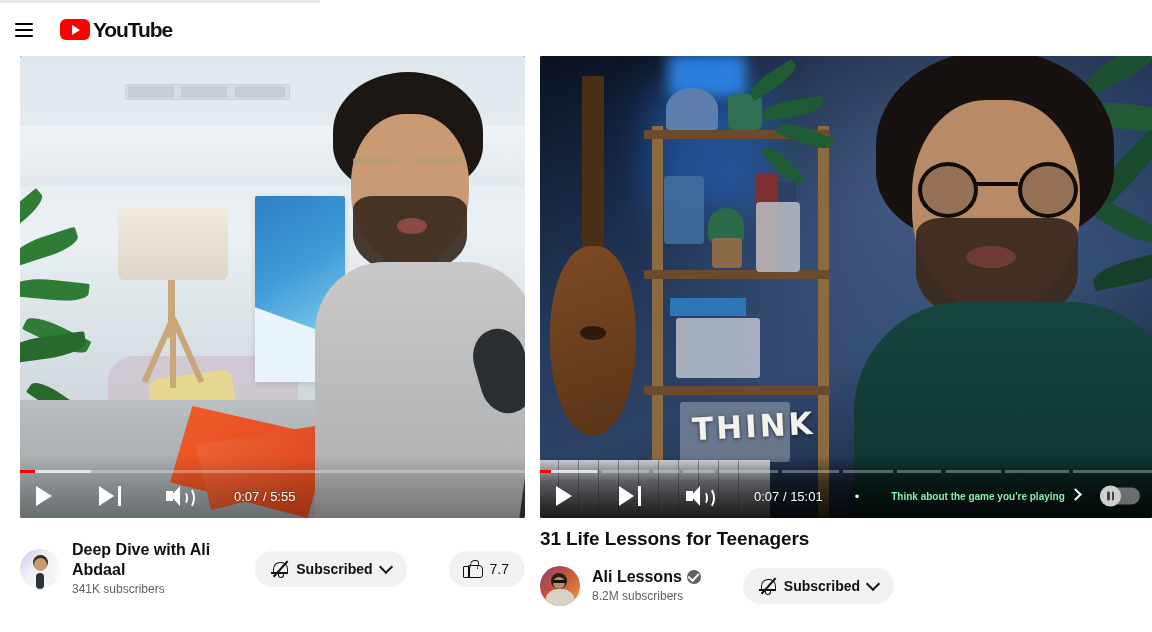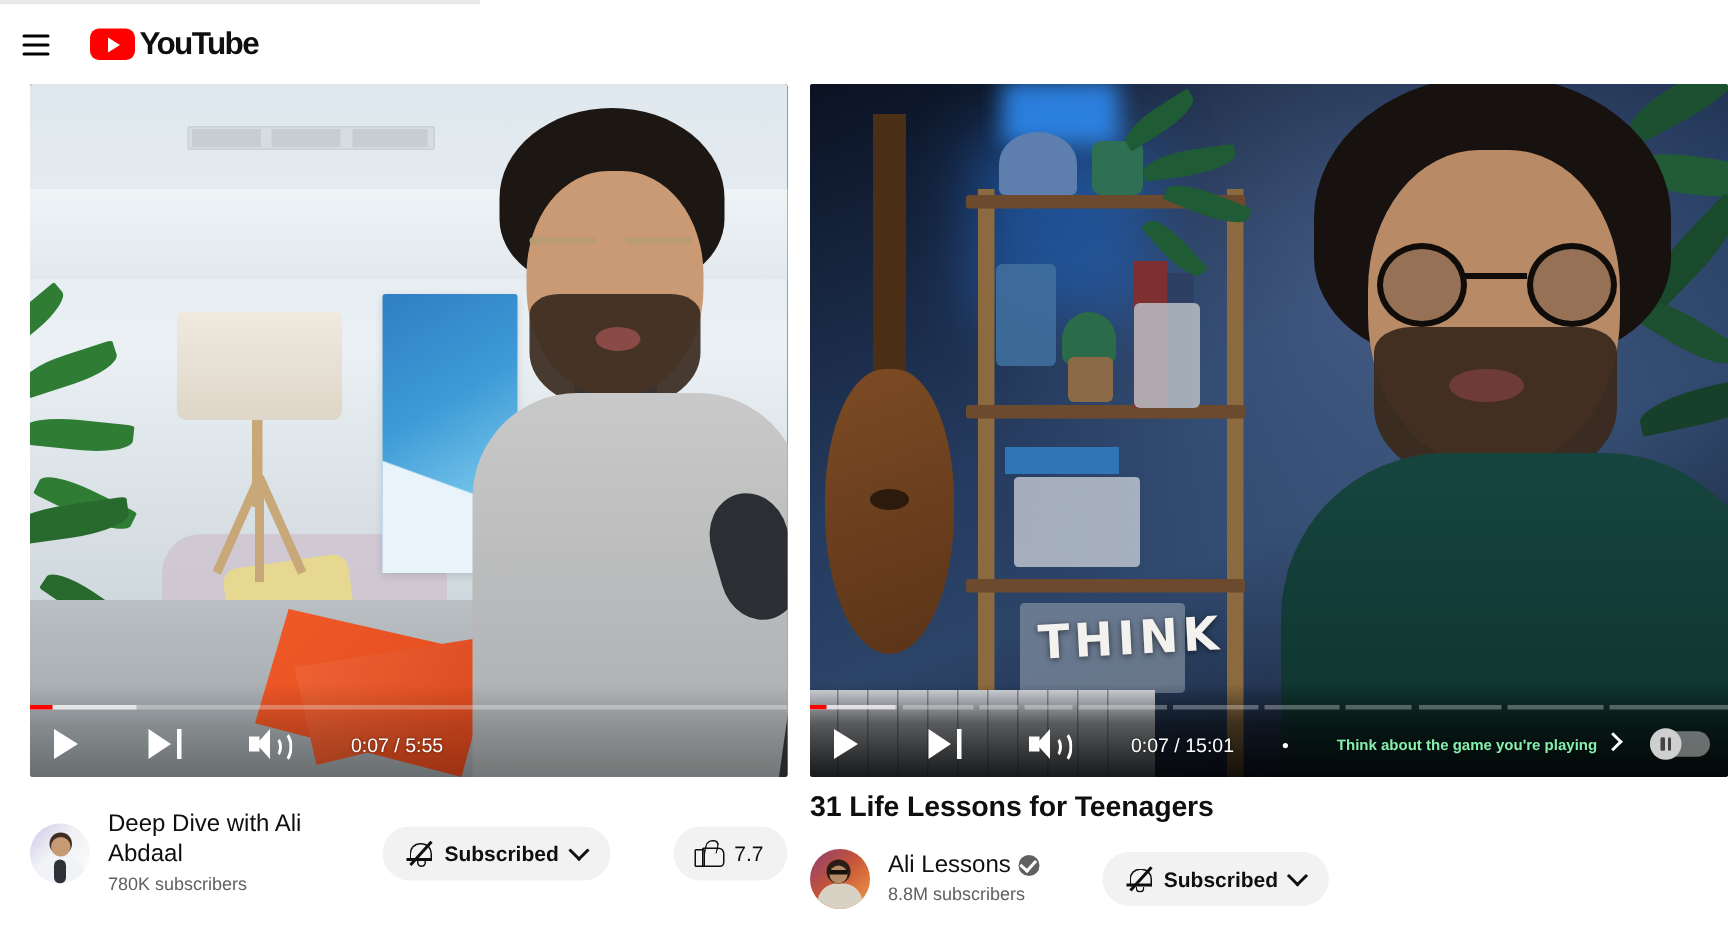--- a/index.html
+++ b/index.html
@@ -386,21 +386,21 @@
     border-radius:50%; background:#2a1d16; }
   .av-right .face { position:absolute; left:13px; top:11px; width:12px; height:12px;
     border-radius:50%; background:#b98a66; }
   .av-right .glass { position:absolute; left:13px; top:14px; width:12px; height:3px;
     background:#15100c; }
   .av-right .shirt { position:absolute; left:5px; top:23px; width:30px; height:18px;
     border-radius:13px 13px 0 0; background:#d8d2c4; }
 
   .owner-text { display:flex; flex-direction:column; justify-content:center; }
   .owner-name {
-    font-size:16px; font-weight:normal; color:#0f0f0f; line-height:20px;
+    font-size:16px; font-weight:bold; color:#0f0f0f; line-height:20px;
     display:flex; align-items:center; gap:5px;
   }
   .verified {
     width:14px; height:14px; border-radius:50%; background:#606060;
     display:inline-flex; align-items:center; justify-content:center; flex:none;
   }
   .verified .tick {
     width:5px; height:8px; border-right:2px solid #fff; border-bottom:2px solid #fff;
     transform:rotate(42deg); margin-bottom:2px;
   }
@@ -563,21 +563,21 @@
         <div class="avatar av-left">
           <div class="shirt"></div>
             <div class="head"></div>
             <div class="face"></div>
             <div class="mic"></div>
         </div>
         <div class="owner-text">
           <div class="owner-name">
             <span>Deep Dive with Ali Abdaal</span>
           </div>
-          <div class="owner-subs">780K subscribers</div>
+          <div class="owner-subs">341K subscribers</div>
         </div>
         <div class="sub-btn" style="margin-left:30px;">
           <div class="bell-off">
             <div class="body"></div>
               <div class="rim"></div>
               <div class="clap"></div>
               <div class="slash"></div>
           </div>
           <div class="sub-label">Subscribed</div>
           <div class="chev-down"></div>
@@ -727,21 +727,21 @@
             <div class="face"></div>
             <div class="glass"></div>
         </div>
         <div class="owner-text">
           <div class="owner-name">
             <span>Ali Lessons</span>
             <span class="verified">
                 <span class="tick"></span>
               </span>
           </div>
-          <div class="owner-subs">8.8M subscribers</div>
+          <div class="owner-subs">8.2M subscribers</div>
         </div>
         <div class="sub-btn" style="margin-left:30px;">
           <div class="bell-off">
             <div class="body"></div>
               <div class="rim"></div>
               <div class="clap"></div>
               <div class="slash"></div>
           </div>
           <div class="sub-label">Subscribed</div>
           <div class="chev-down"></div>

